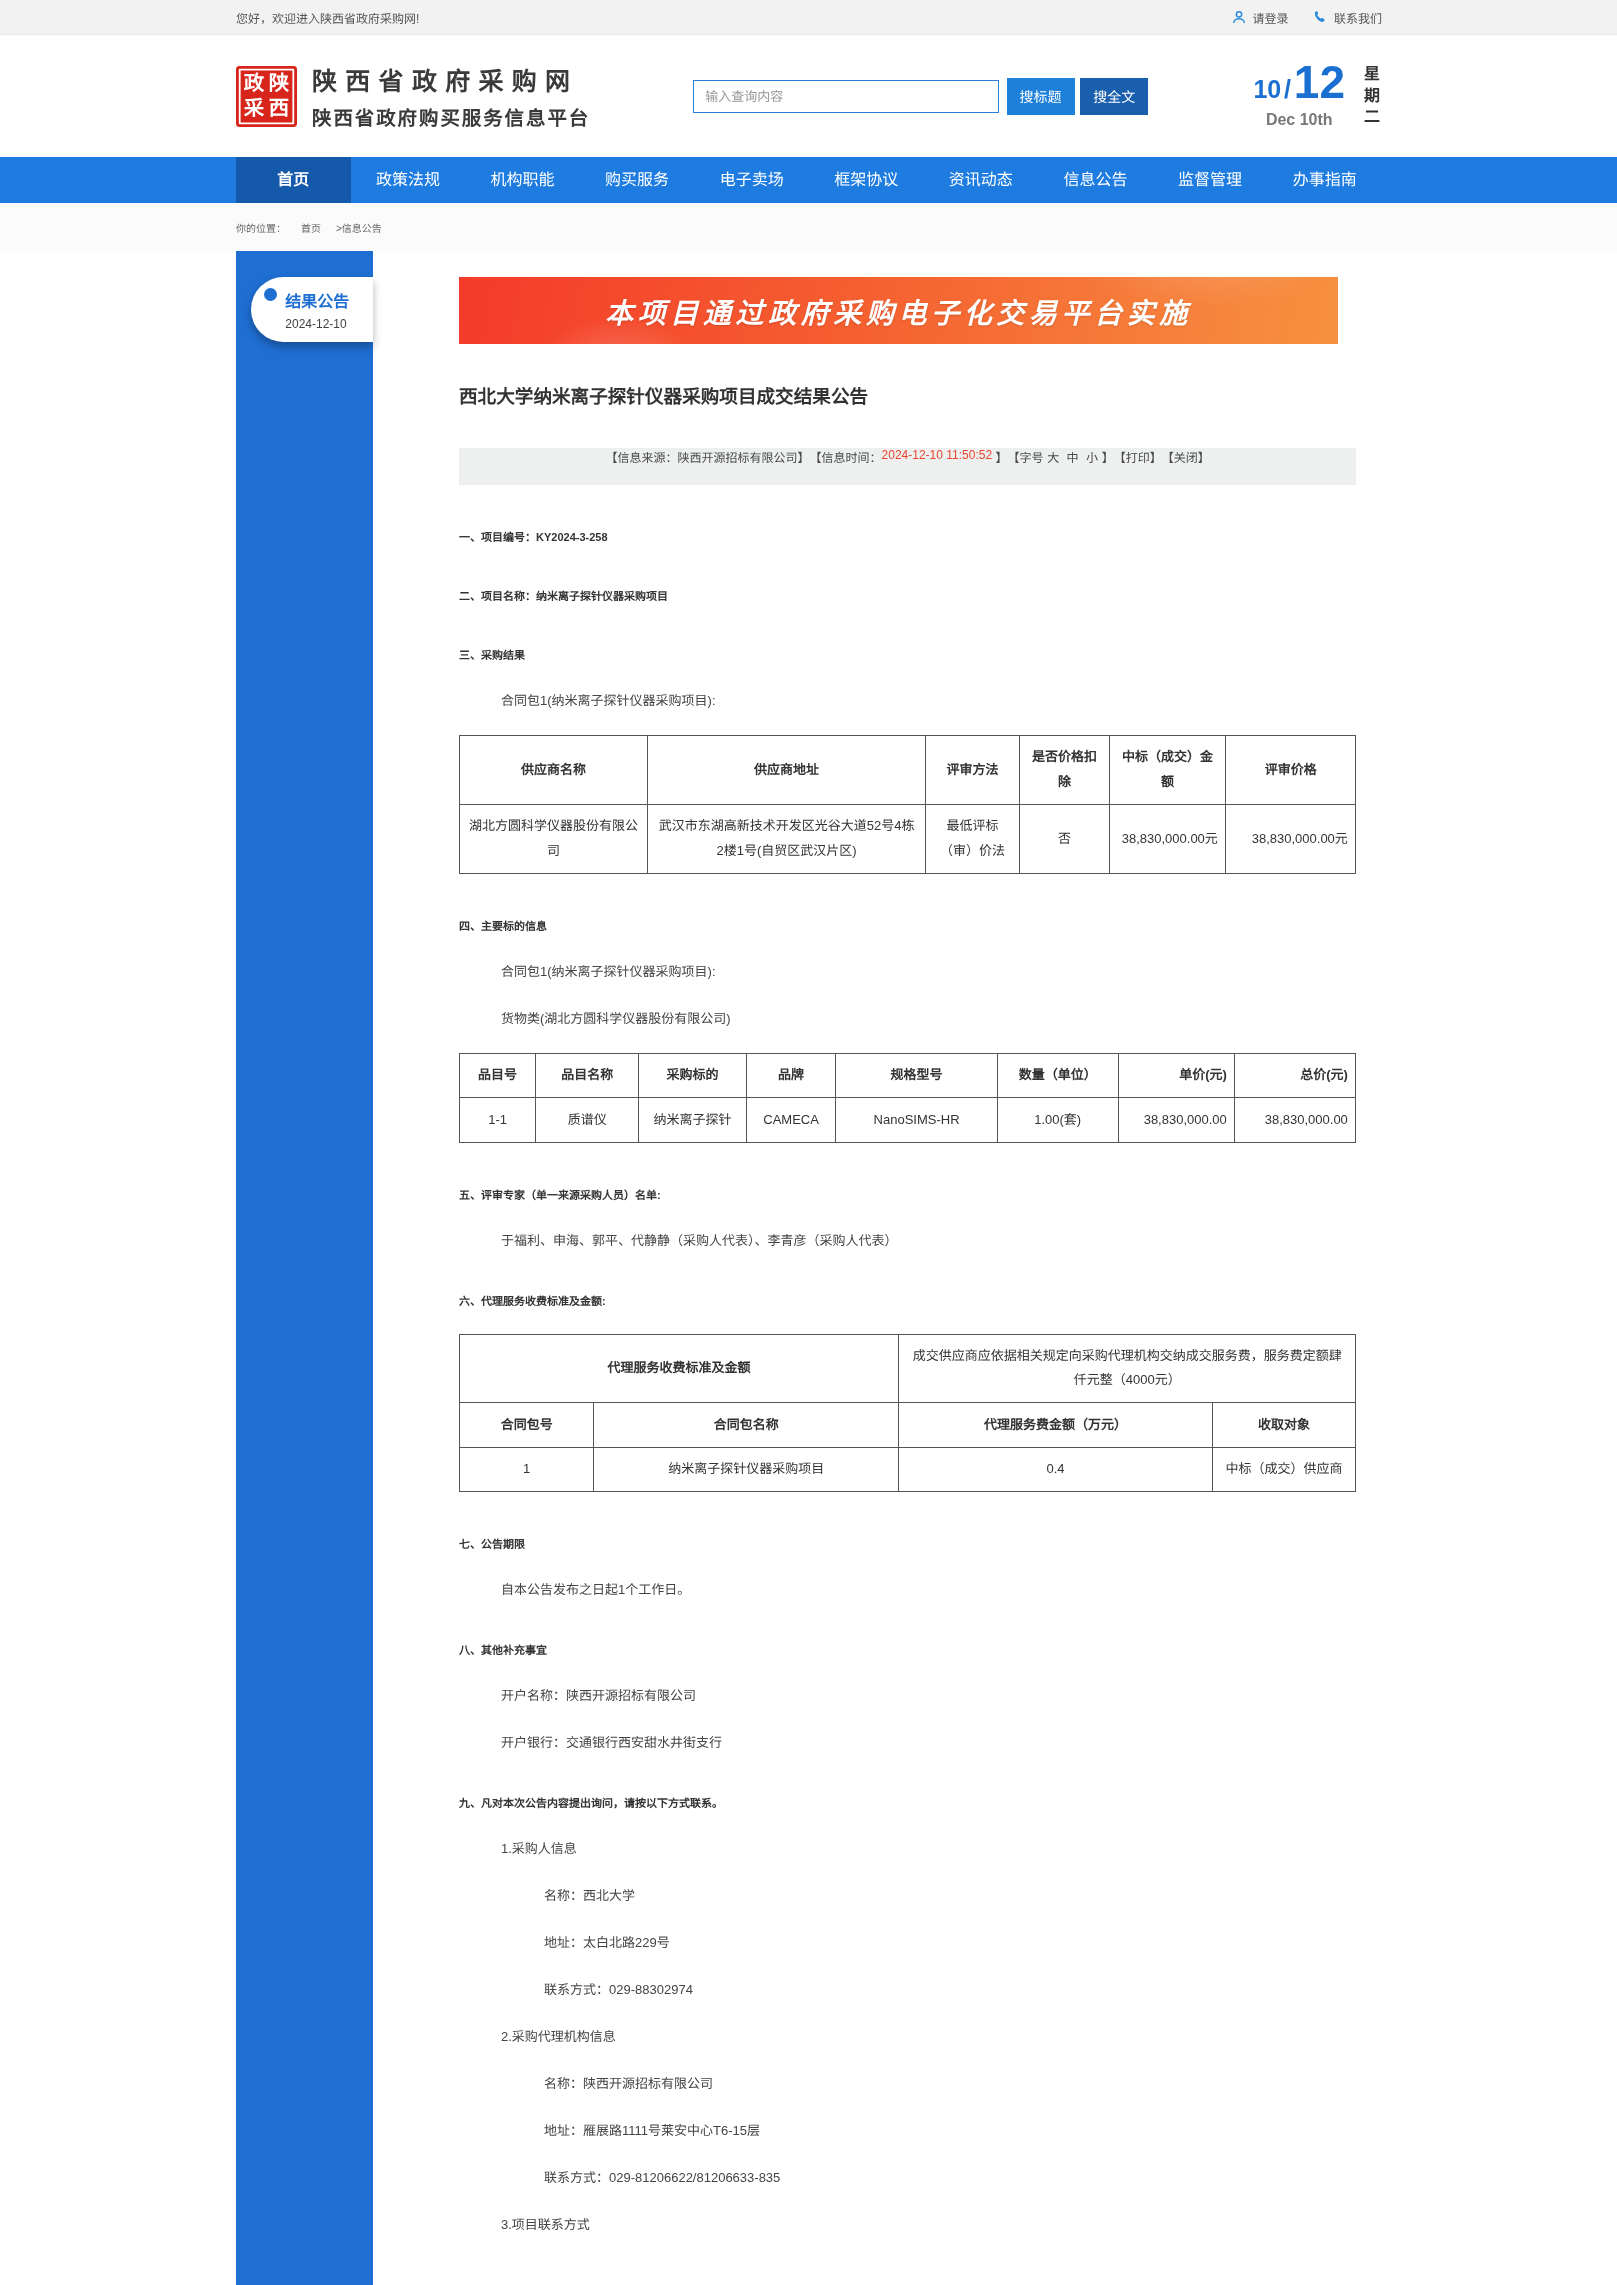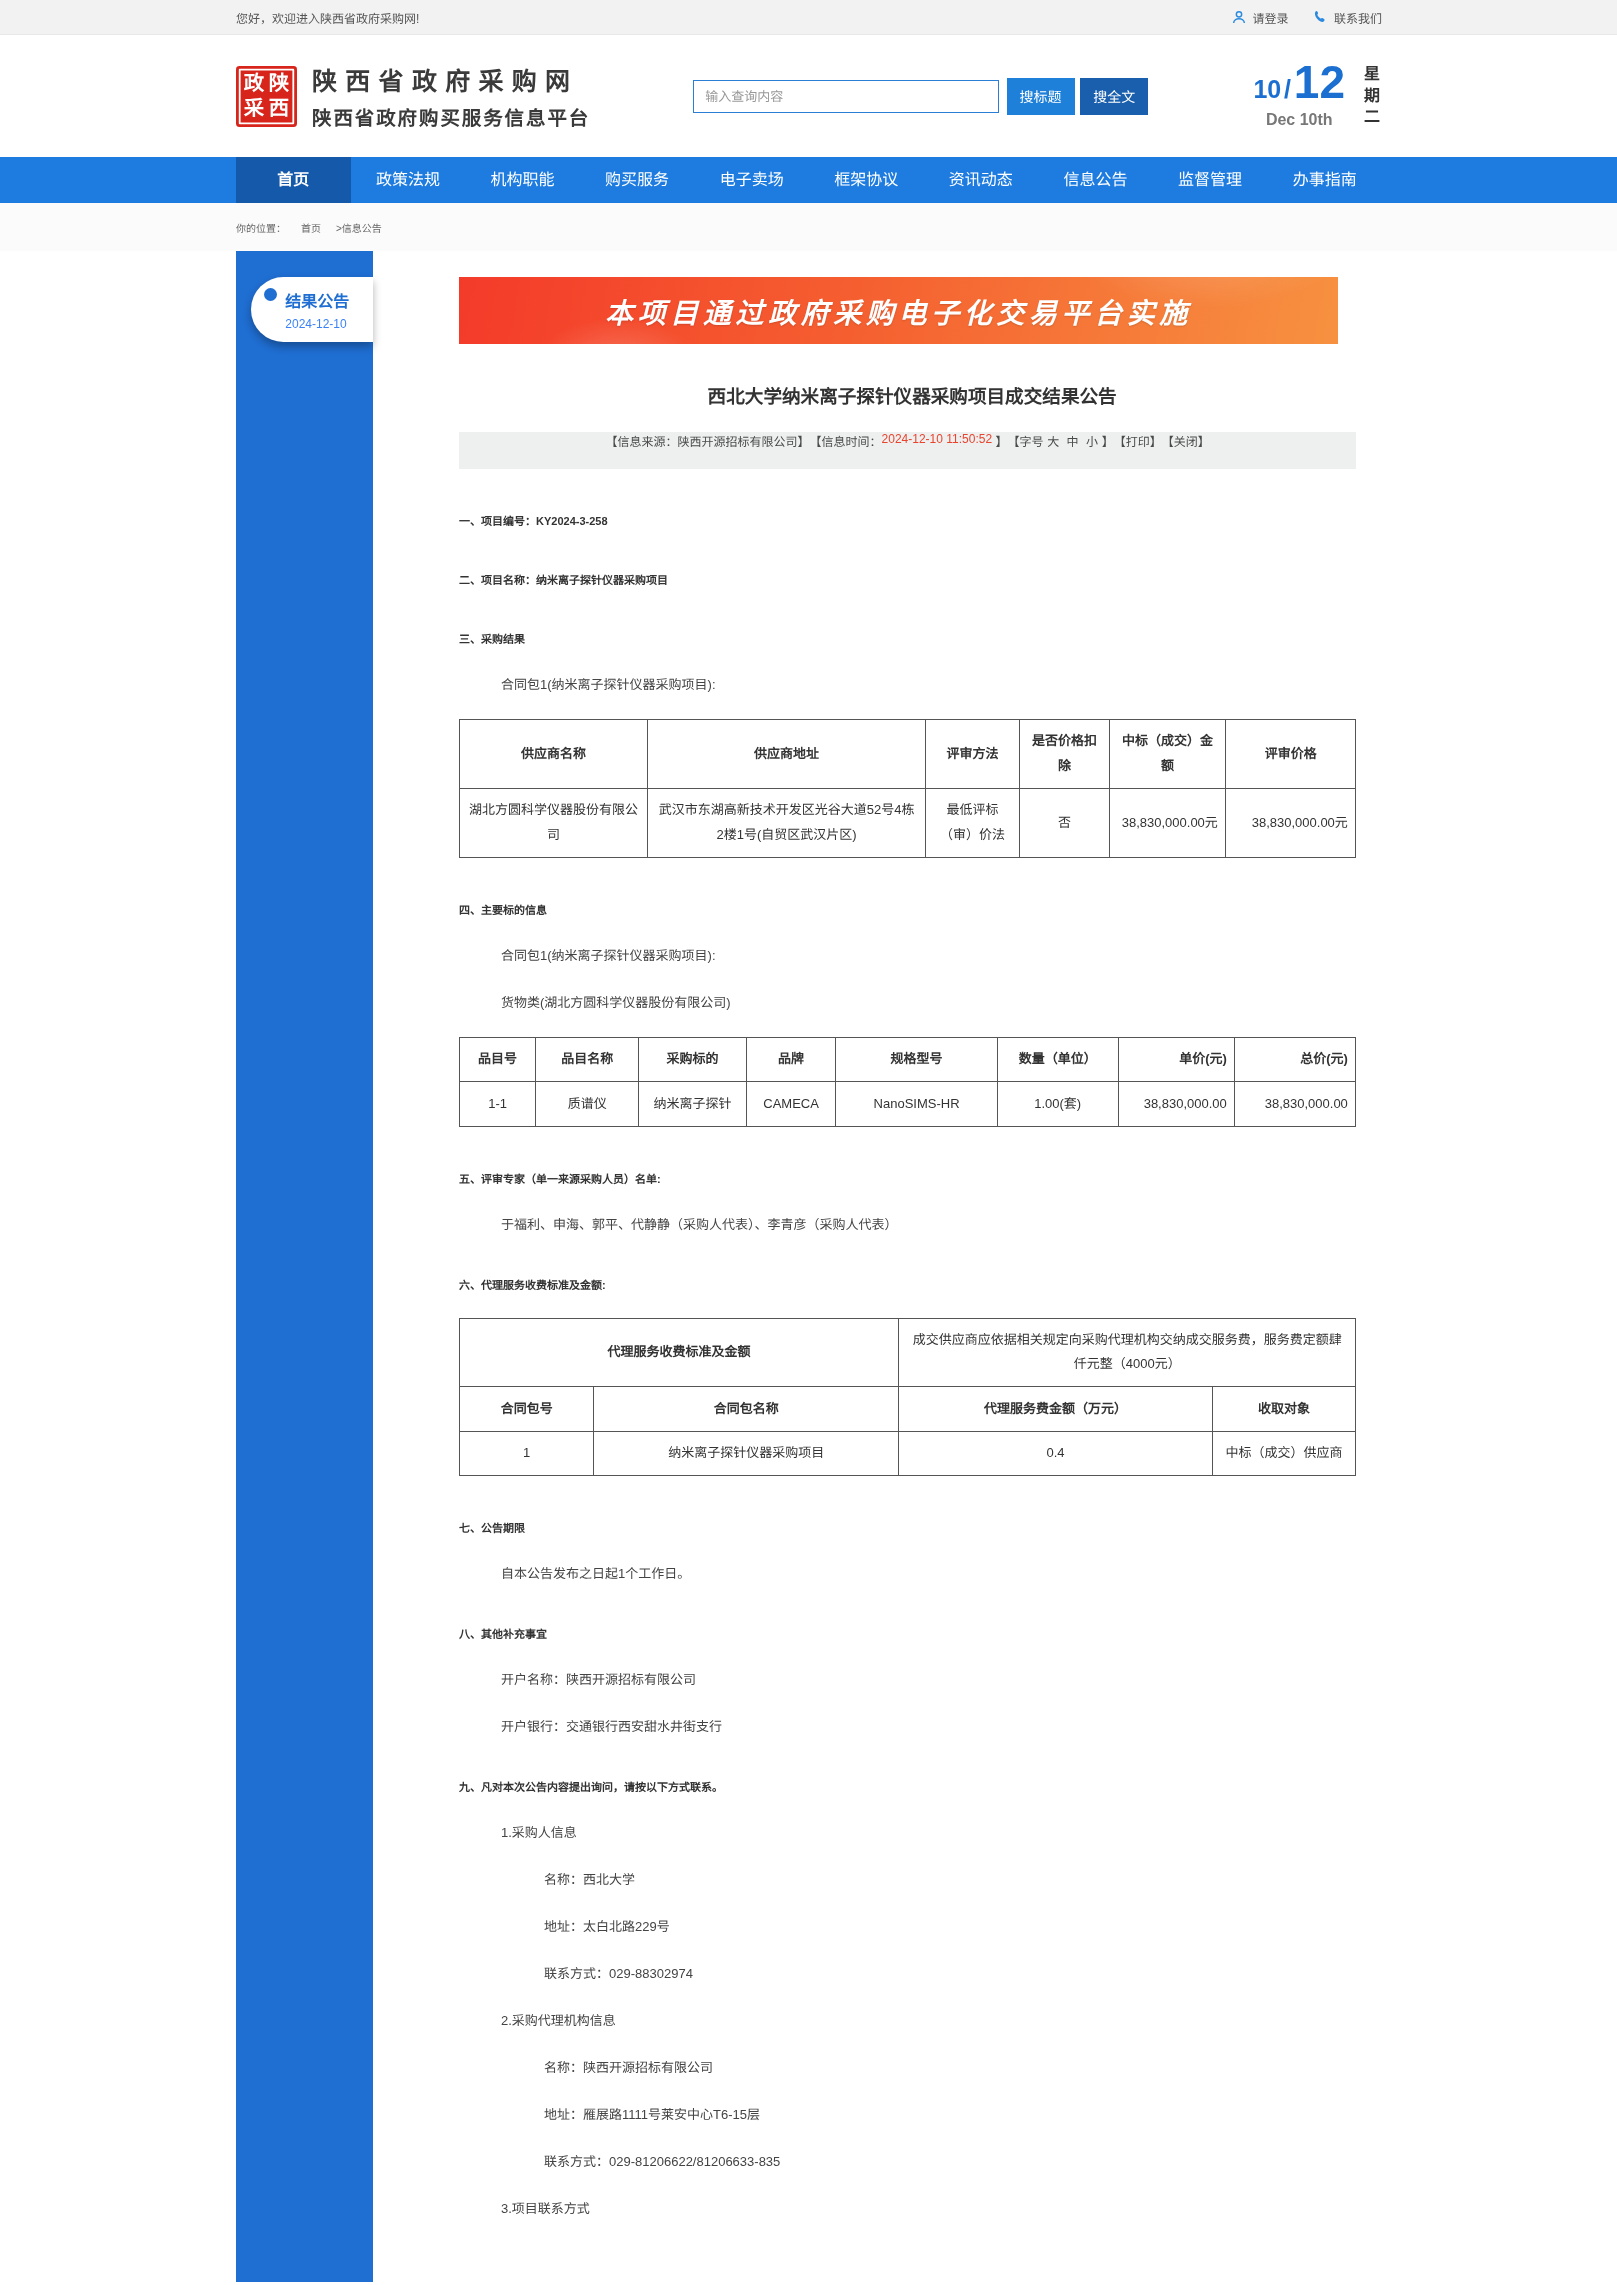--- a/index.html
+++ b/index.html
@@ -67,36 +67,36 @@
   
   .main { display:flex; }
   .sidebar { width:137px; background:#1f6ed2; padding-top:26px; }
   .side-tab {
     background:#fff; border-radius:37px 0 0 37px; margin-left:15px;
     padding:11px 3.7px 11px 13px; display:flex; gap:8.3px;
     box-shadow:0 4.6px 8.3px rgba(0,0,0,.3); cursor:pointer;
   }
   .side-dot { width:13px; height:13px; border-radius:50%; background:#1f6ed2; flex:0 0 auto; }
   .side-tab-title { color:#1f6ed2; font-size:16px; font-weight:bold; }
-  .side-tab-date  { color:#3b82f6; font-size:12px; margin-top:4.6px; }
+  .side-tab-date  { color:#404040; font-size:12px; margin-top:4.6px; }
 
   .content { flex:1; background:#fff; padding:26px 16.7px 65px 46px; }
 
   .banner {
     height:67px; width:97%;
     background:
       radial-gradient(111px 56px at 18% 120%, rgba(255,255,255,.18), transparent 70%),
       radial-gradient(186px 74px at 85% -30%, rgba(255,255,255,.15), transparent 70%),
       linear-gradient(100deg,#f43b2a 0%, #f55f30 45%, #f79140 100%);
     display:flex; align-items:center; justify-content:center;
     color:#fff; font-size:28px; font-weight:bold; font-style:italic; letter-spacing:4.6px;
     text-shadow:0 0.9px 1.9px rgba(0,0,0,.15);
   }
 
-  .art-title { text-align:center; font-size:18.6px; font-weight:bold; color:#333; margin:37px 0 24px; }
+  .art-title { font-size:18.6px; font-weight:bold; color:#333; margin:37px 0 40px; }
 
   .meta {
     background:#eef0f0; height:37px; display:flex; align-items:flex-start; justify-content:center;
     font-size:12px; color:#4a4a4a; width:99%;
   }
   .meta span { white-space:pre; }
   .meta .time { color:#e8442e; }
   .meta .clickable { cursor:pointer; }
   .meta .sz { margin:0 3.7px; cursor:pointer; }
 

